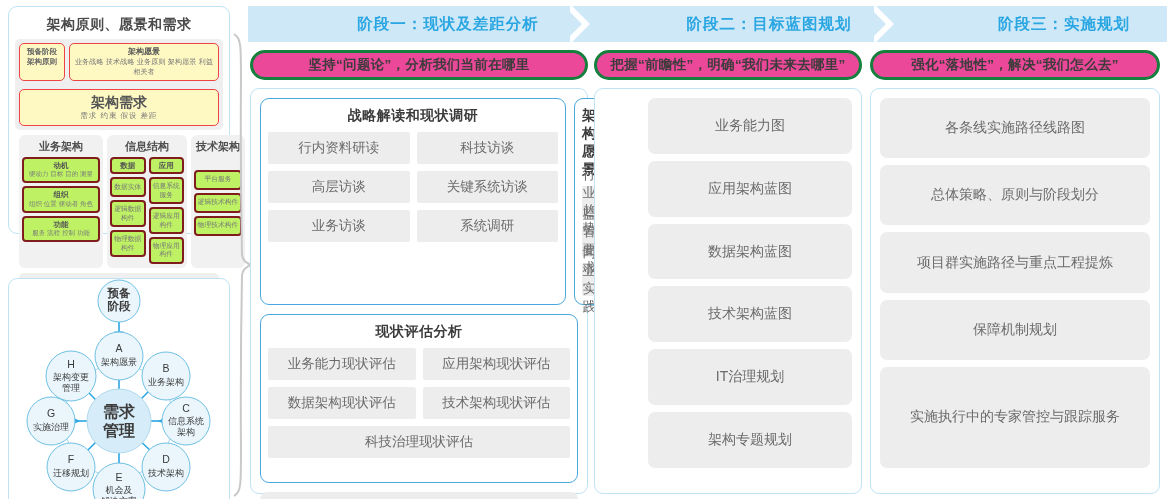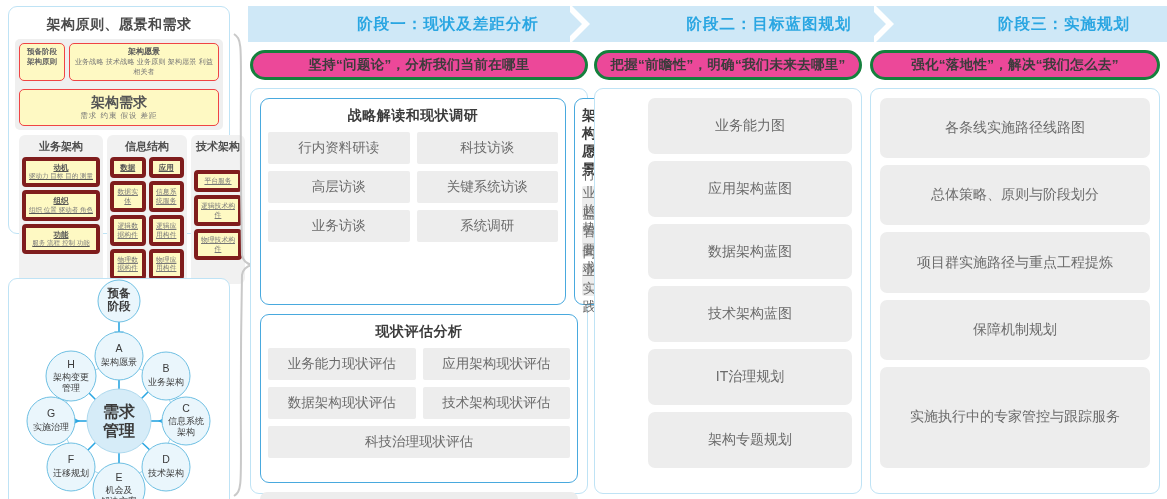--- a/index.html
+++ b/index.html
@@ -41,26 +41,26 @@
   .fw-req .h{font-size:14px;font-weight:bold;color:#555;line-height:1.3;}
   .fw-req .s{font-size:7.5px;color:#777;line-height:1.4;letter-spacing:1px;}
 
   .fw-mid{display:flex;gap:4px;padding:5px 4px 0 4px;}
   .fwcol{border-radius:6px;background:#f1f1f1;padding:3px 3px 4px 3px;box-sizing:border-box;}
   .fwcol-title{text-align:center;font-size:11px;font-weight:bold;color:#4f4f4f;margin:1px 0 3px 0;}
   .col-biz{flex:0 0 84px;}
   .col-info{flex:0 0 80px;}
   .col-tech{flex:0 0 54px;}
   .cell{
-    background:#fef9c3;border:4px solid #7f1d1d;border-radius:4px;
-    text-align:center;padding:2px 1px;margin-bottom:3px;box-sizing:border-box;text-decoration:underline;
+    background:#bef264;border:2px solid #7f1d1d;border-radius:4px;
+    text-align:center;padding:2px 1px;margin-bottom:3px;box-sizing:border-box;
   }
   .cell .h{font-size:7.5px;font-weight:bold;color:#555;line-height:1.3;}
   .cell .s{font-size:6.5px;color:#7a7a7a;line-height:1.35;}
-  .info-sub{display:flex;gap:3px;align-items:flex-end;}
+  .info-sub{display:flex;gap:3px;}
   .info-sub > div{flex:1;}
   .cell.sm{font-size:6.8px;color:#777;line-height:1.25;padding:3px 1px;min-height:20px;
            display:flex;align-items:center;justify-content:center;}
   .cell.sm.hdr{font-weight:bold;color:#555;font-size:7.5px;min-height:0;padding:2px 1px;}
 
   .fw-bot{display:flex;gap:4px;padding:5px 4px 4px 4px;align-items:stretch;}
   .impl-label{
     flex:0 0 38px;display:flex;flex-direction:column;align-items:center;justify-content:center;
     font-size:11px;font-weight:bold;color:#4f4f4f;line-height:1.2;
   }

